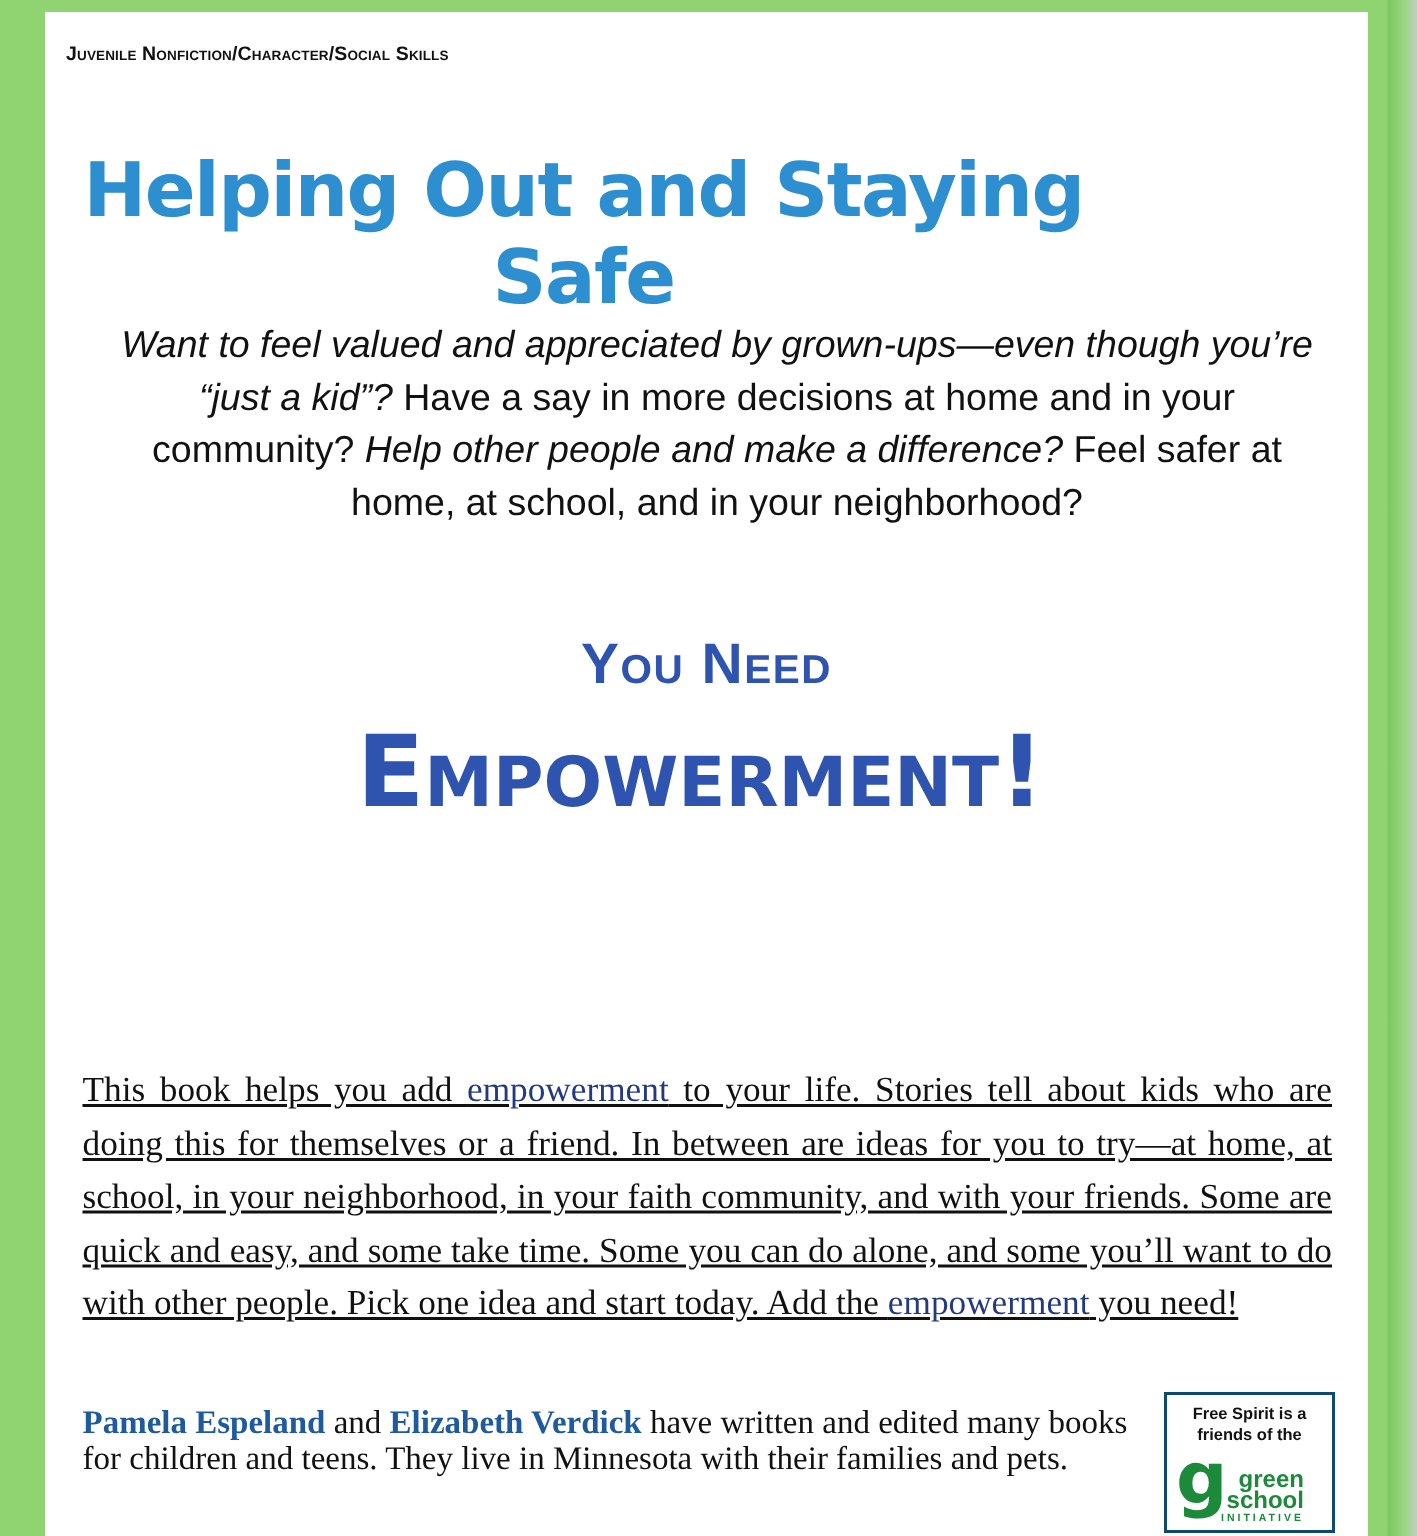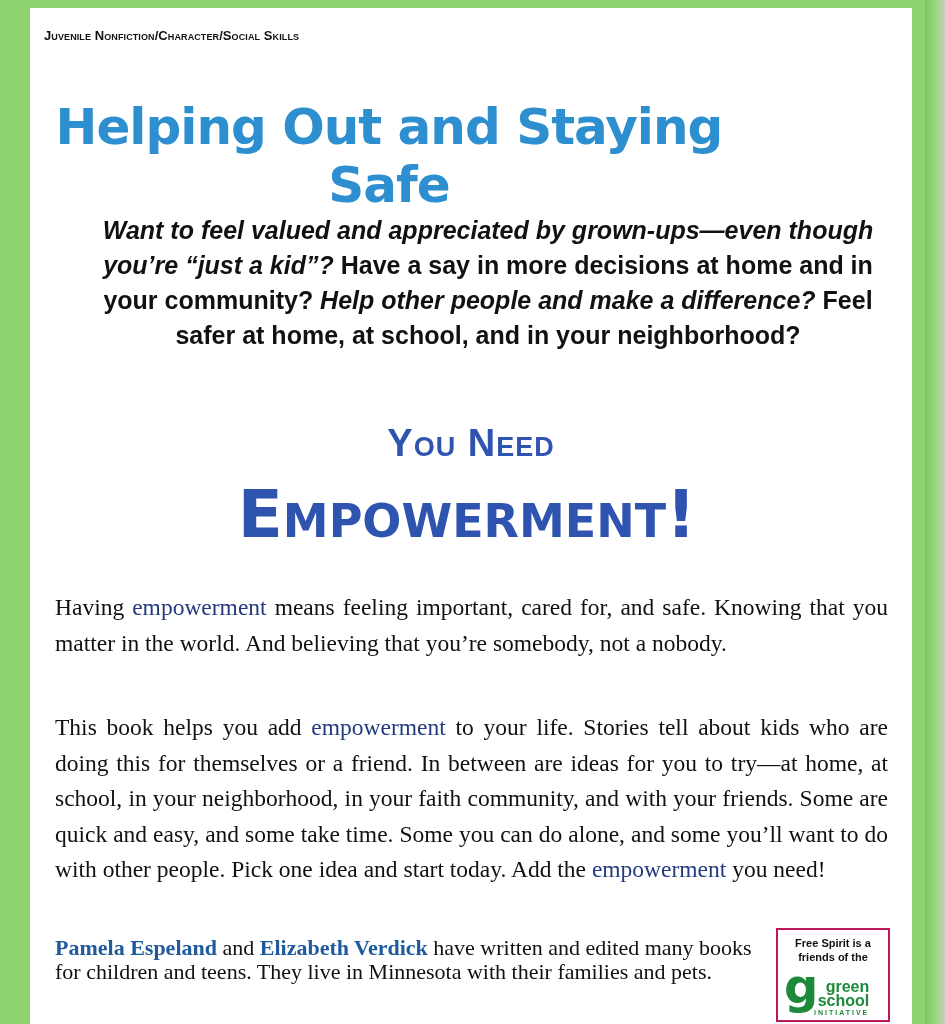--- a/index.html
+++ b/index.html
@@ -22,51 +22,50 @@
       font-family: "Liberation Sans", sans-serif; font-weight: bold;
       font-size: 13px; letter-spacing: 0.1px; color: #111;
       font-variant: small-caps;
     }
     .title {
       position: absolute; left: 0; top: 90px; width: 718px; text-align: center;
       font-family: "DejaVu Sans", sans-serif; font-weight: bold;
       font-size: 50px; color: #2d8fd0; letter-spacing: -1px;
     }
     .intro {
-      position: absolute; left: 58px; top: 205px; width: 800px; text-align: center;
+      position: absolute; left: 48px; top: 205px; width: 800px; text-align: center;
       font-family: "Liberation Sans", sans-serif; font-size: 25px; line-height: 35px;
       color: #111;
-      font-weight: bold;
     }
     .intro i { font-style: italic; }
     .you-need {
       position: absolute; left: 0; top: 414px; width: 882px; text-align: center;
       font-family: Liberation Sans, sans-serif; font-weight: bold; font-size: 38px;
       color: #2f54b0; letter-spacing: 1px; font-variant: small-caps;
     }
     .empower {
       position: absolute; left: 0; top: 468px; width: 874px; text-align: center;
       font-family: "DejaVu Sans", sans-serif; font-weight: bold; font-size: 66px;
       color: #2f54b0; letter-spacing: 0px; font-variant: small-caps;
     }
     .para {
       position: absolute; left: 25px; width: 833px;
       font-size: 23.5px; line-height: 35.5px; color: #111; text-align: justify;
     }
     .p1 { top: 582px; }
-    .p2 { top: 702px; }
+    .p2 { top: 702px; text-decoration: underline; }
     .hl { color: #243a80; }
     .bio {
       position: absolute; left: 25px; top: 928px; width: 712px;
       font-size: 22px; line-height: 24px; color: #111;
     }
     .author { color: #1e5a9c; font-weight: bold; }
     .badge {
       position: absolute; left: 746px; top: 920px; width: 110px; height: 90px;
-      border: 2px solid #be185d; background: #fff; text-align: center;
+      border: 2px solid #0c4a6e; background: #fff; text-align: center;
       font-family: "Liberation Sans", sans-serif;
     }
     .badge .txt { font-size: 11px; font-weight: bold; color: #111; line-height: 14px; margin-top: 6px; }
     .gp { position: relative; height: 50px; margin-top: 2px; }
     .gp .g {
       position: absolute; left: 6px; top: -4px; font-size: 48px; font-weight: bold;
       color: #1c8a3a; font-family: "DejaVu Sans", sans-serif; line-height: 48px;
     }
     .gp .words {
       position: absolute; left: 36px; top: 2px; text-align: right;
@@ -81,23 +80,20 @@
   <div class="category">Juvenile Nonfiction/Character/Social Skills</div>
   <div class="title">Helping Out and Staying Safe</div>
 
   <div class="intro">
     <i>Want to feel valued and appreciated by grown-ups—even though you’re “just a kid”?</i><span> Have a say in more decisions at home and in your community? </span><i>Help other people and make a difference?</i><span> Feel safer at home, at school, and in your neighborhood?</span>
   </div>
 
   <div class="you-need">You Need</div>
   <div class="empower">Empowerment!</div>
 
-  <div class="para p1">
-    <span>Having </span><span class="hl">empowerment</span><span> means feeling important, cared for, and safe. Knowing that you matter in the world. And believing that you’re somebody, not a nobody.</span>
-  </div>
 
   <div class="para p2">
     <span>This book helps you add </span><span class="hl">empowerment</span><span> to your life. Stories tell about kids who are doing this for themselves or a friend. In between are ideas for you to try—at home, at school, in your neighborhood, in your faith community, and with your friends. Some are quick and easy, and some take time. Some you can do alone, and some you’ll want to do with other people. Pick one idea and start today. Add the </span><span class="hl">empowerment</span><span> you need!</span>
   </div>
 
   <div class="bio">
     <span class="author">Pamela Espeland</span><span> and </span><span class="author">Elizabeth Verdick</span><span> have written and edited many books for children and teens. They live in Minnesota with their families and pets.</span>
   </div>
 
   <div class="badge">

